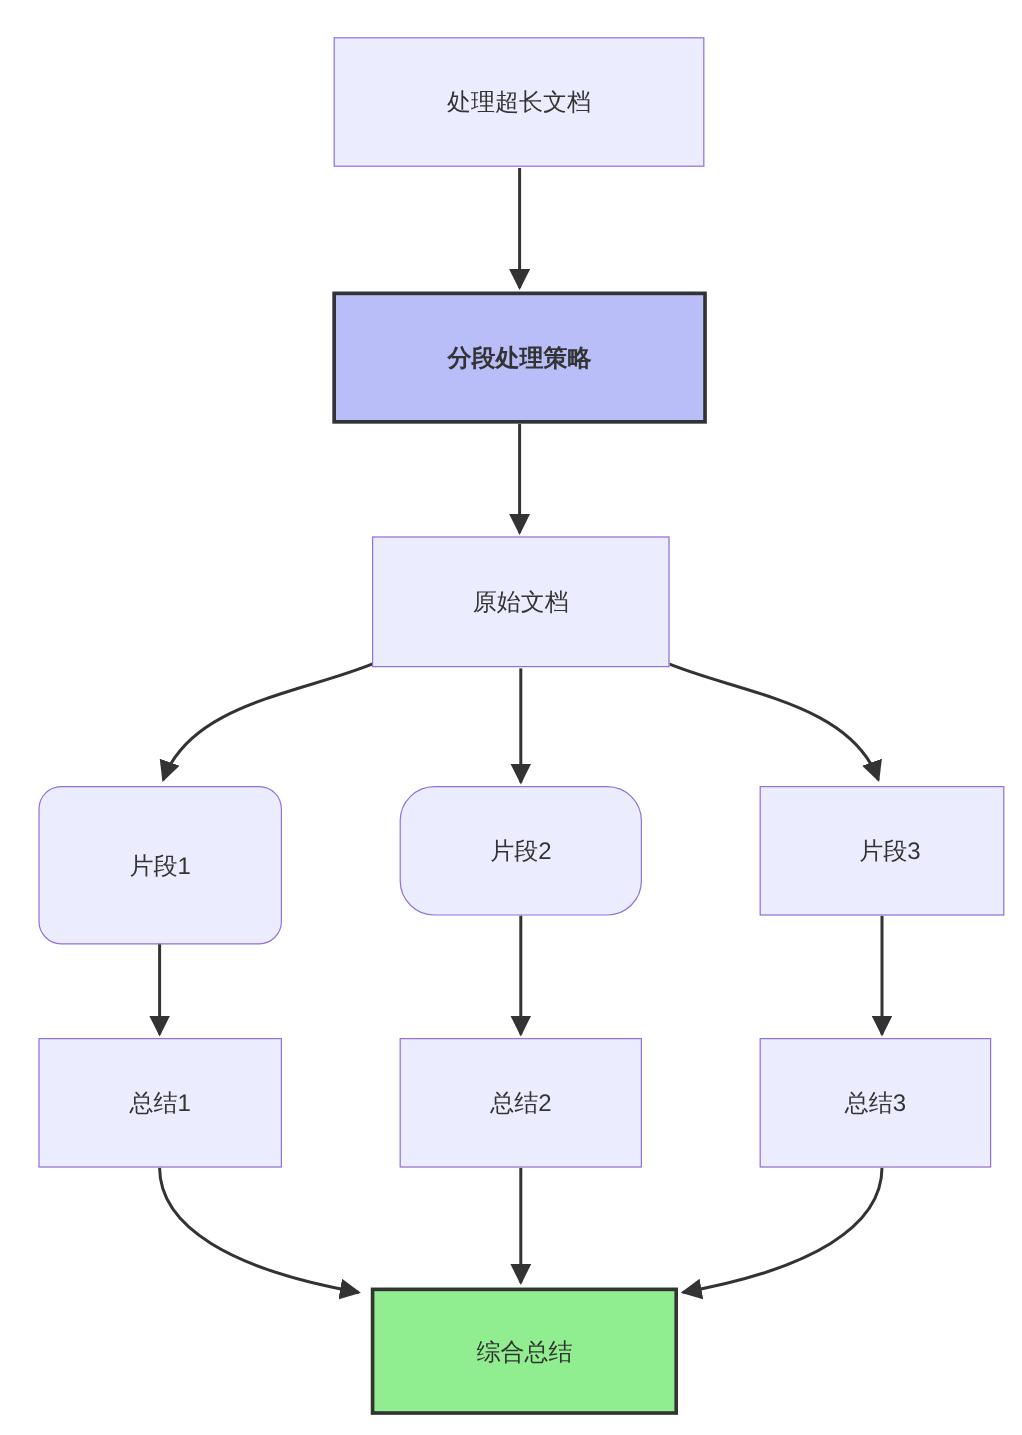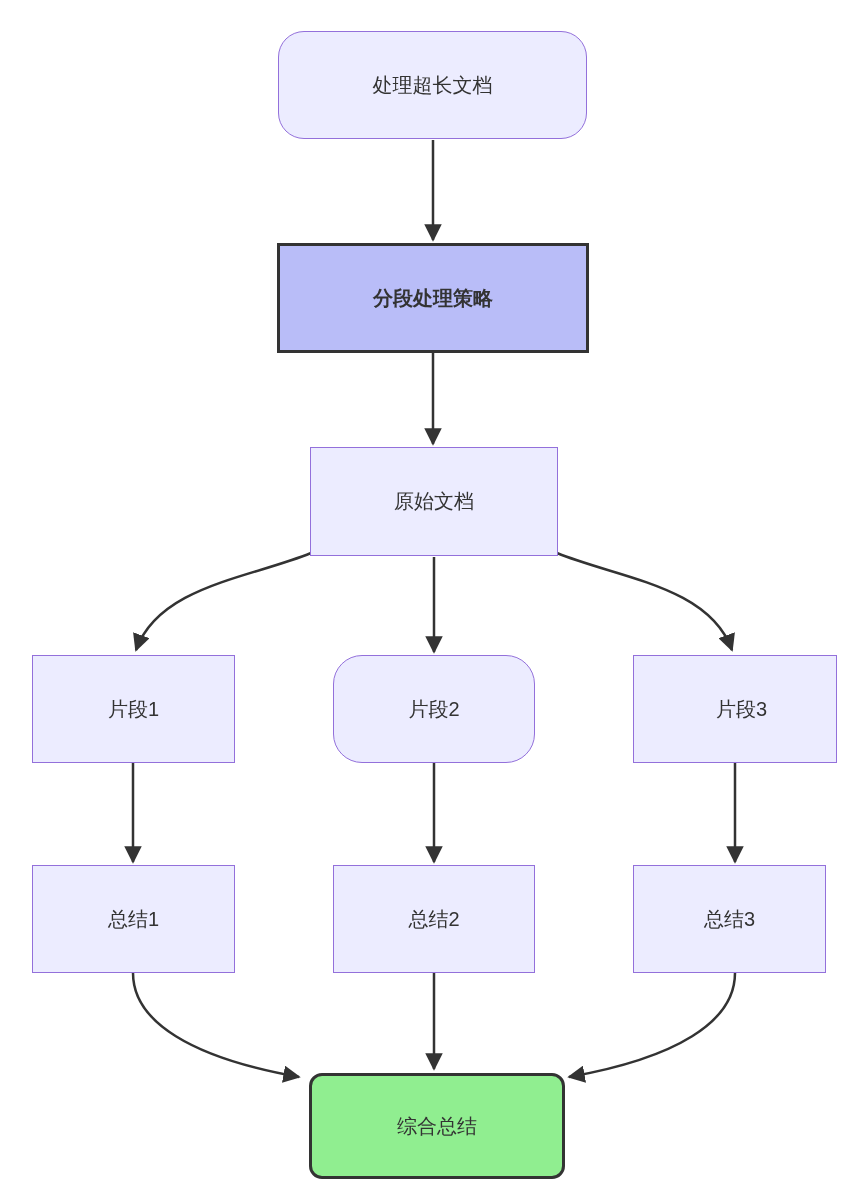--- a/index.html
+++ b/index.html
@@ -63,33 +63,33 @@
     <path class="edge" d="M434 557 L434 652" marker-end="url(#arrow)"></path>
     <path class="edge" d="M557 553 C618 578 709 586 732 650" marker-end="url(#arrow)"></path>
     <path class="edge" d="M133 763 L133 862" marker-end="url(#arrow)"></path>
     <path class="edge" d="M434 763 L434 862" marker-end="url(#arrow)"></path>
     <path class="edge" d="M735 763 L735 862" marker-end="url(#arrow)"></path>
     <path class="edge" d="M133 973 C133 1022 192 1058 299 1077" marker-end="url(#arrow)"></path>
     <path class="edge" d="M434 973 L434 1069" marker-end="url(#arrow)"></path>
     <path class="edge" d="M735 973 C735 1022 676 1058 569 1077" marker-end="url(#arrow)"></path>
   </svg>
 
-  <div class="node" style="left:278px; top:31px; width:309px; height:108px;border-radius:26px;">
+  <div class="node" style="left:278px; top:31px; width:309px; height:108px;">
     <span>处理超长文档</span>
   </div>
 
   <div class="node highlight" style="left:277px; top:243px; width:312px; height:110px;font-weight:bold;">
     <span>分段处理策略</span>
   </div>
 
   <div class="node" style="left:310px; top:447px; width:248px; height:109px;">
     <span>原始文档</span>
   </div>
 
-  <div class="node" style="left:32px; top:655px; width:203px; height:108px;">
+  <div class="node" style="left:32px; top:655px; width:203px; height:132px;border-radius:19px;">
     <span>片段1</span>
   </div>
 
   <div class="node" style="left:333px; top:655px; width:202px; height:108px;border-radius:29px;">
     <span>片段2</span>
   </div>
 
   <div class="node" style="left:633px; top:655px; width:204px; height:108px;padding-left:13px;">
     <span>片段3</span>
   </div>
@@ -99,17 +99,17 @@
   </div>
 
   <div class="node" style="left:333px; top:865px; width:202px; height:108px;">
     <span>总结2</span>
   </div>
 
   <div class="node" style="left:633px; top:865px; width:193px; height:108px;">
     <span>总结3</span>
   </div>
 
-  <div class="node success" style="left:309px; top:1073px; width:256px; height:106px;border-radius:13px;">
+  <div class="node success" style="left:309px; top:1073px; width:256px; height:106px;">
     <span>综合总结</span>
   </div>
 
 </div>
 
 </body></html>

